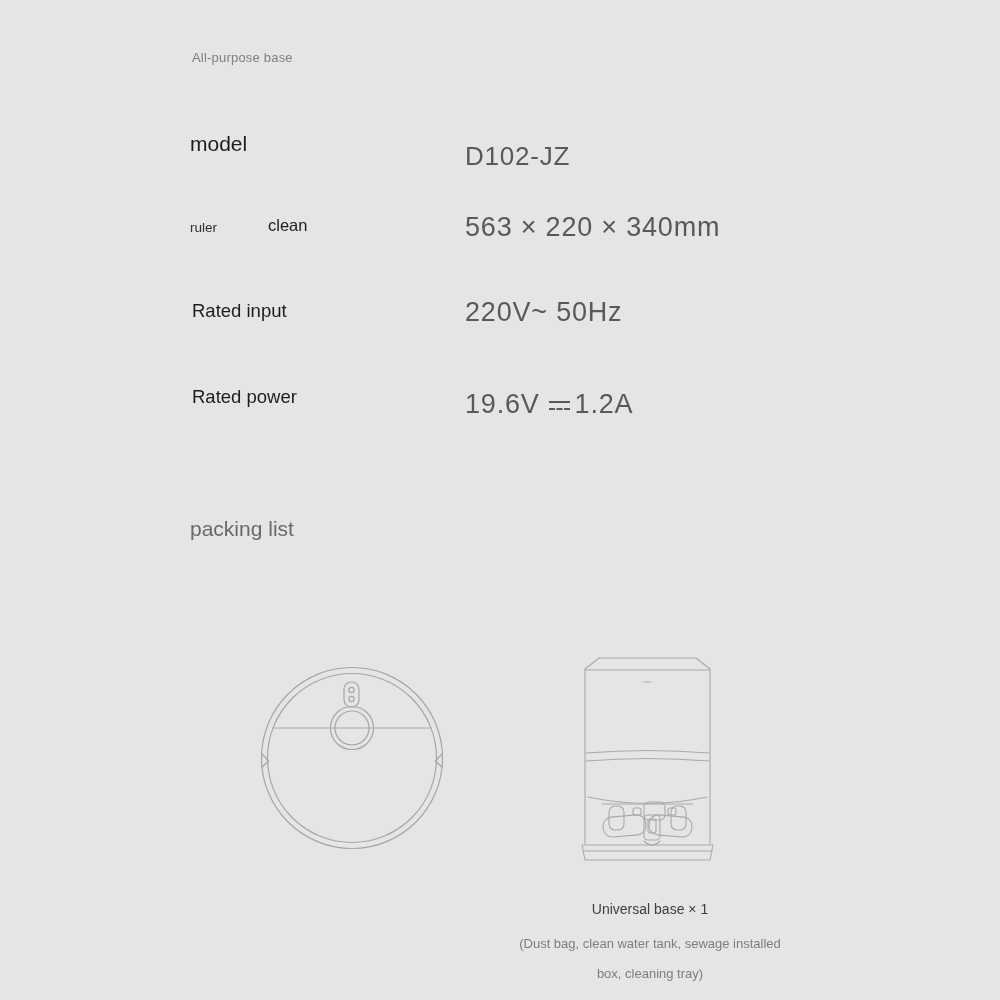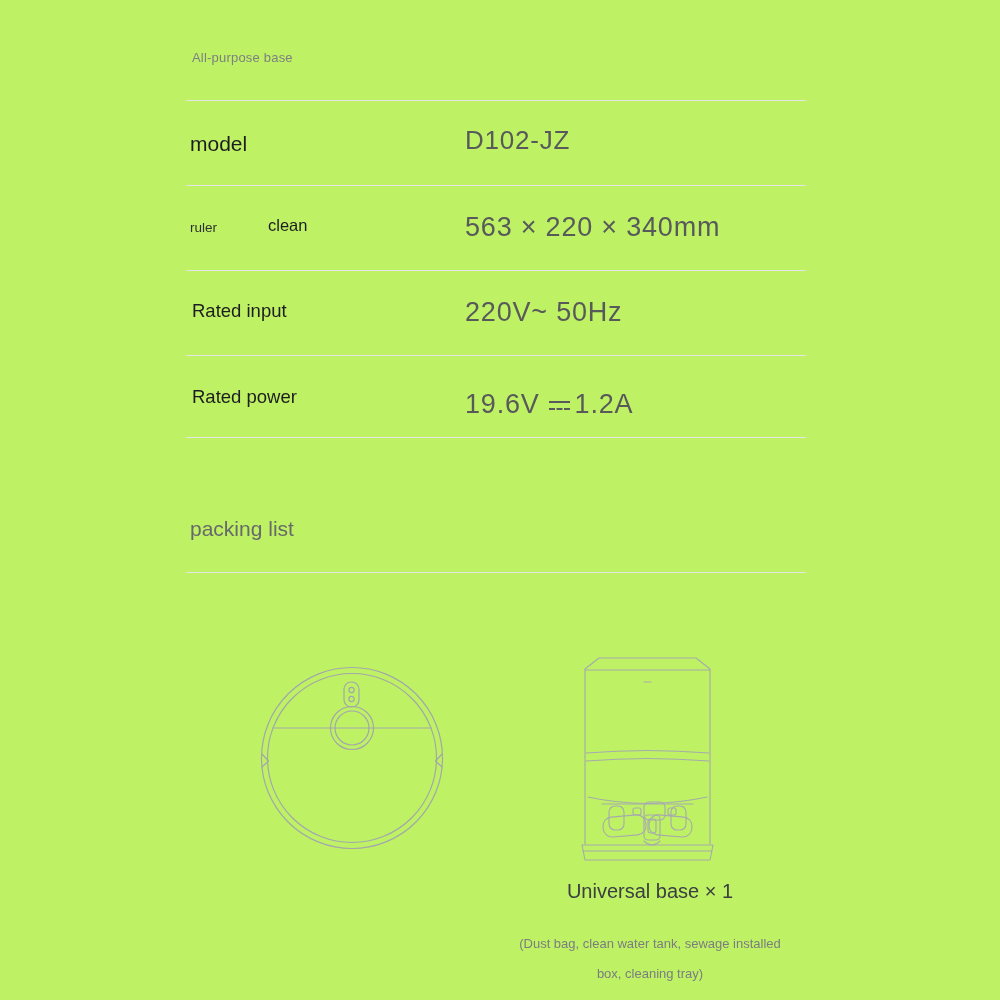--- a/index.html
+++ b/index.html
@@ -1,21 +1,21 @@
 <!DOCTYPE html>
 <html><head>
 <meta charset="utf-8">
 <style>
   html,body { margin:0; padding:0; }
   body { font-family: "Liberation Sans", "DejaVu Sans", sans-serif; background:#fff; }
   .page {
     position: relative;
     width: 1000px;
     height: 1000px;
-    background: #bef264;
+    background: #e5e5e5;
     overflow: hidden;
   }
   .abs { position: absolute; line-height: 1.15; white-space: nowrap; }
   .divider {
     position: absolute;
     left: 186px;
     width: 620px;
     height: 1px;
     background: #e4e5e6;
   }
@@ -23,21 +23,21 @@
     left: 192px; top: 51px;
     font-size: 13px; color: #7d7f82; letter-spacing: .2px;
   }
   .row-label { color: #1d1d1f; font-weight: 500; }
   .row-label.model   { left: 190px; top: 132px; font-size: 21px; }
   .row-label.ruler   { left: 190px; top: 220px; font-size: 13.5px; font-weight: 400; color: #2f3033; }
   .row-label.inch    { left: 268px; top: 216px; font-size: 16.5px; }
   .row-label.rinput  { left: 192px; top: 300px; font-size: 18.5px; }
   .row-label.rpower  { left: 192px; top: 386px; font-size: 18.5px; }
   .row-value { color: #58595b; font-weight: 400; letter-spacing: .8px; }
-  .row-value.v1 { left: 465px; top: 126px; font-size: 26px; }
+  .row-value.v1 { left: 465px; top: 142px; font-size: 26px; }
   .row-value.v2 { left: 465px; top: 212px; font-size: 27px; }
   .row-value.v3 { left: 465px; top: 297px; font-size: 27px; }
   .row-value.v4 { left: 465px; top: 381px; font-size: 27px; margin-top: 8px; }
   .dc-symbol {
     display: inline-block;
     width: 21px; height: 14px;
     position: relative;
     margin: 0 5px 0 9px;
   }
   .dc-symbol::before {
@@ -54,22 +54,22 @@
   }
   .illustration { position: absolute; }
   .illus-host { left: 251px; top: 662px; }
   .illus-base { left: 578px; top: 652px; }
   .item-caption { position: absolute; text-align: center; }
   .caption-host {
     left: 253px; top: 897px; width: 200px;
     font-size: 23px; color: #2b2d2f; font-weight: 500; letter-spacing: .3px;
   }
   .caption-base {
-    left: 520px; top: 880px; width: 260px;
-    font-size: 20px; color: #3c3e40; font-weight: 500;
+    left: 520px; top: 901px; width: 260px;
+    font-size: 14px; color: #3c3e40; font-weight: 500;
   }
   .caption-note {
     left: 500px; width: 300px;
     font-size: 13px; color: #7b7d80; font-weight: 400;
   }
   .note1 { top: 936px; }
   .note2 { top: 966px; }
   svg { display:block; }
 </style>
 </head>

